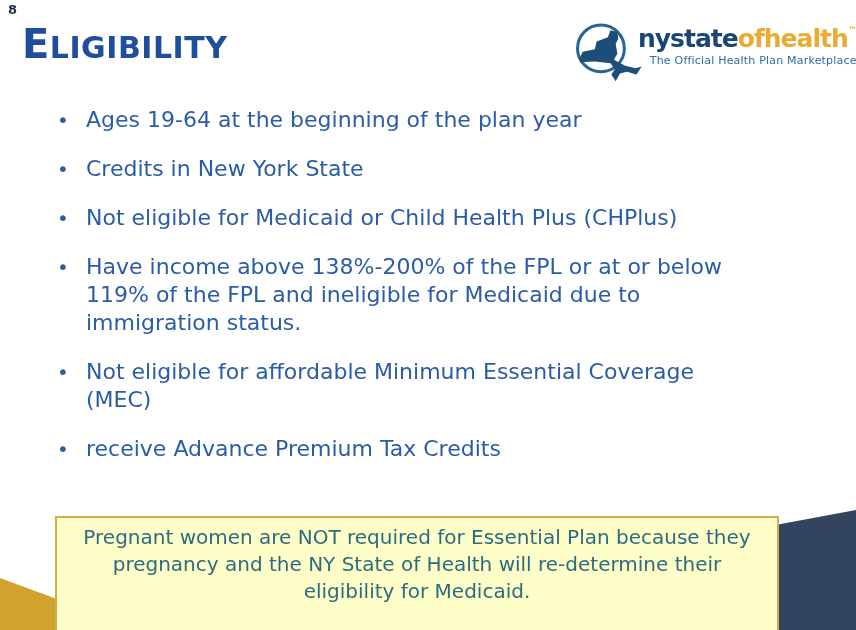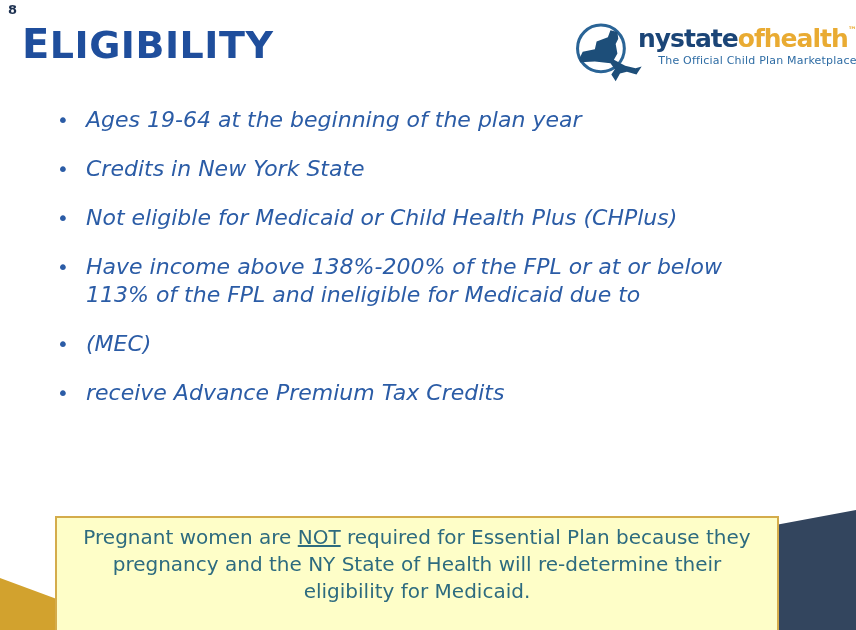--- a/index.html
+++ b/index.html
@@ -13,53 +13,53 @@
   .slide-number{
     position:absolute;left:8px;top:2px;z-index:3;
     font-size:13px;font-weight:bold;color:#1c3050;
   }
   
   .title{
     position:absolute;left:22px;top:24px;margin:0;z-index:3;
     color:#1f4e9c;font-weight:bold;letter-spacing:.5px;line-height:1;
   }
   .title .t-initial{font-size:40px;}
-  .title .t-rest{font-size:38px;}
+  .title .t-rest{font-size:30px;}
   
   .logo{position:absolute;left:568px;top:10px;z-index:3;display:flex;align-items:flex-start;justify-content:center;}
   .logo-emblem{flex:0 0 auto;}
   .logo-text{margin-left:-8px;margin-top:16px;text-align:right;}
   .brand{font-size:25px;font-weight:bold;letter-spacing:-1px;line-height:1;white-space:nowrap;}
   .brand .navy{color:#1b4577;}
   .brand .gold{color:#e9ab32;}
   .brand .tm{font-size:9px;vertical-align:14px;letter-spacing:0;}
   .tagline{font-size:11px;color:#2e6ca4;margin-top:3px;letter-spacing:.2px;white-space:nowrap;}
   
   .bullets{
     position:absolute;left:55px;top:106px;right:20px;z-index:2;
-    margin:0;padding:0;list-style:none;font-style:italic;
+    margin:0;padding:0;list-style:none;
   }
   .bullets li{
     position:relative;padding-left:31px;margin-bottom:21px;
     color:#2b5ca6;font-size:22px;line-height:28px;
   }
   .bullets li::before{
     content:"\2022";position:absolute;left:2px;top:0;
     font-size:20px;color:#2b5ca6;
   }
   .b-line{white-space:nowrap;}
   
   .callout{
     position:absolute;left:55px;top:516px;width:724px;height:130px;z-index:4;
     background:#fefec8;border:2px solid #d4ac4b;
     color:#2d6b7f;font-size:20px;line-height:27px;
     text-align:center;padding-top:6px;box-sizing:border-box;
   }
   .c-line{white-space:nowrap;}
-  .u{text-decoration:underline;}
+  .u{}
 </style>
 </head>
 <body>
 
 <div id="slide">
 
   <svg id="decor" viewBox="0 0 856 630" preserveAspectRatio="none" aria-hidden="true">
     <polygon points="0,578 100,615 100,632 0,632" fill="#d2a22e"></polygon>
     <polygon points="770,526 856,510 856,632 770,632" fill="#33455e"></polygon>
   </svg>
@@ -68,39 +68,41 @@
 
   <h1 class="title"><span class="t-initial">E</span><span class="t-rest">LIGIBILITY</span></h1>
 
   <div class="logo">
     <svg class="logo-emblem" width="78" height="82" viewBox="0 0 90 90" aria-hidden="true">
       <circle cx="38" cy="42" r="27" fill="#ffffff" stroke="#2a6496" stroke-width="3.5"></circle>
       <path fill="#1d4e79" d="M13,54 L17,46 L31,43 L33,34 L46,29 L49,21 L57,23 L58,31 L55,37 L57,48 L53,55 L66,62 L78,65 L85,63 L79,72 L68,69 L60,71 L55,80 L50,72 L54,66 L49,59 L31,57 L14,58 Z"></path>
     </svg>
     <div class="logo-text">
       <div class="brand"><span class="navy">nystate</span><span class="gold">ofhealth</span><span class="tm gold">™</span></div>
-      <div class="tagline">The Official Child Plan Marketplace</div>
+      <div class="tagline">The Official Health Plan Marketplace</div>
     </div>
   </div>
 
   <ul class="bullets">
     <li>
       <div class="b-line">Ages 19-64 at the beginning of the plan year</div>
     </li>
     <li>
       <div class="b-line">Credits in New York State</div>
     </li>
     <li>
       <div class="b-line">Not eligible for Medicaid or Child Health Plus (CHPlus)</div>
     </li>
     <li>
       <div class="b-line">Have income above 138%-200% of the FPL or at or below</div>
-      <div class="b-line">113% of the FPL and ineligible for Medicaid due to</div>
+      <div class="b-line">119% of the FPL and ineligible for Medicaid due to</div>
+      <div class="b-line">immigration status.</div>
     </li>
     <li>
+      <div class="b-line">Not eligible for affordable Minimum Essential Coverage</div>
       <div class="b-line">(MEC)</div>
     </li>
     <li>
       <div class="b-line">receive Advance Premium Tax Credits</div>
     </li>
   </ul>
 
   <div class="callout">
     <div class="c-line"><span>Pregnant women are </span><span class="u">NOT</span><span> required for Essential Plan because they</span></div>
     <div class="c-line">pregnancy and the NY State of Health will re-determine their</div>

